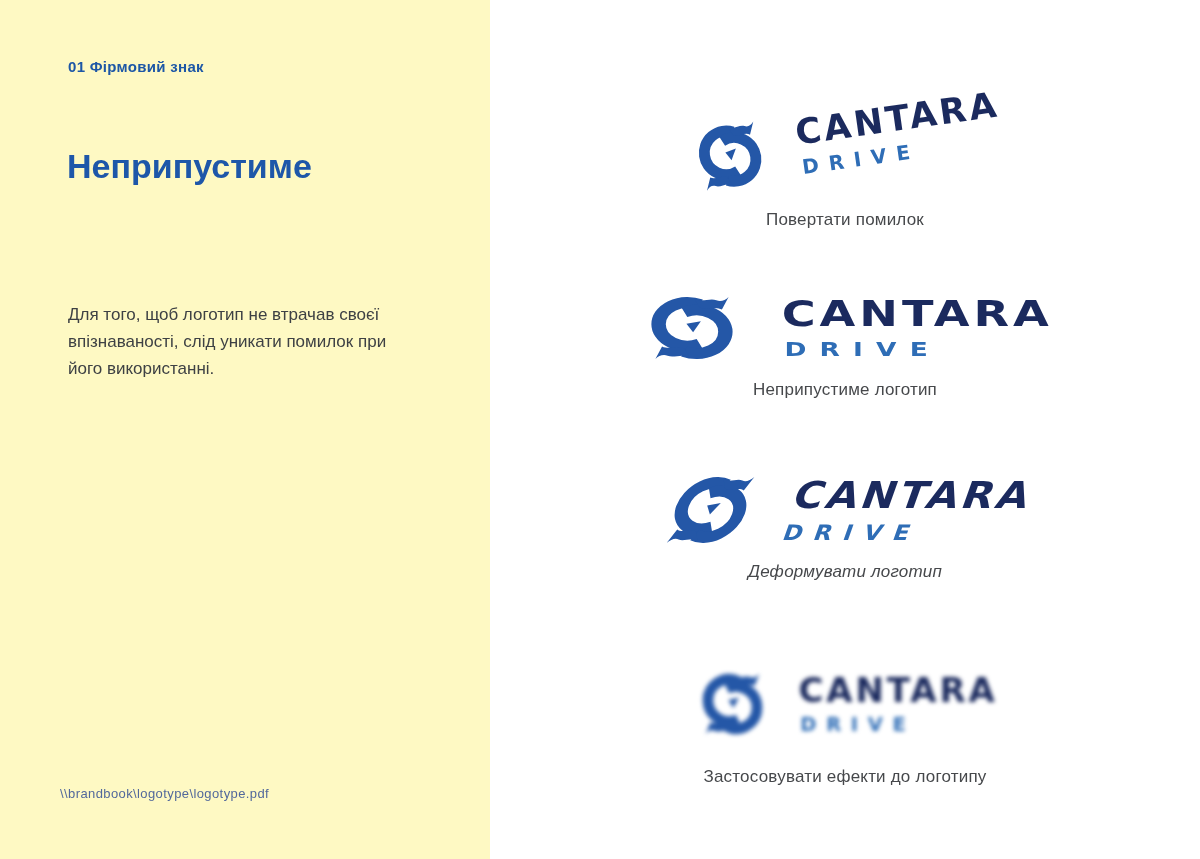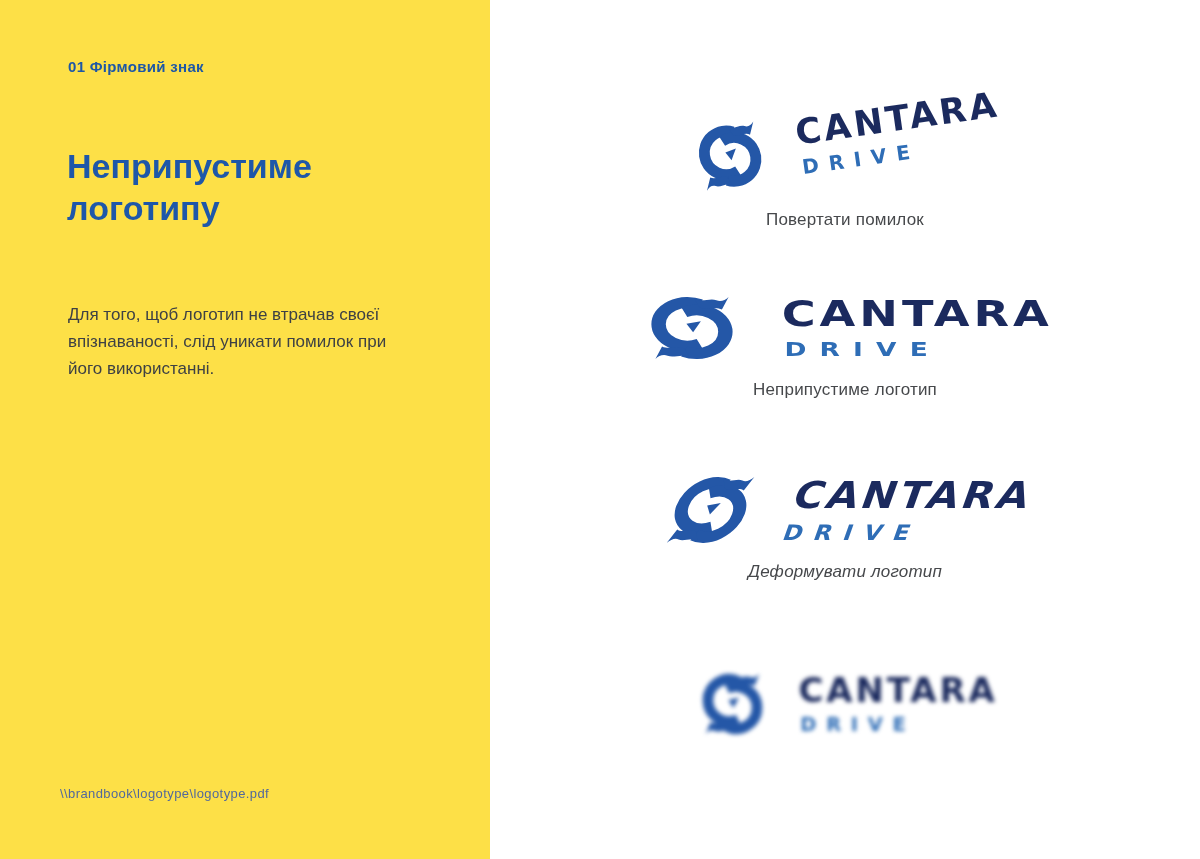--- a/index.html
+++ b/index.html
@@ -8,21 +8,21 @@
     font-family: "Liberation Sans", sans-serif;
     background: #ffffff;
     overflow: hidden;
   }
   .page { position: relative; width: 1200px; height: 859px; }
 
   
   .left-panel {
     position: absolute; left: 0; top: 0;
     width: 490px; height: 859px;
-    background: #fde047;
+    background: #fef9c3;
   }
   .section-label {
     position: absolute; left: 68px; top: 58px;
     font-size: 15px; font-weight: 700;
     color: #1d57a6; letter-spacing: 0.3px;
   }
   .page-title {
     position: absolute; left: 67px; top: 145px;
     font-size: 34px; line-height: 42px; font-weight: 700;
     color: #1e57a9;
@@ -89,21 +89,20 @@
 </style>
 </head>
 <body>
 
 <div class="page">
 
   <div class="left-panel">
     <div class="section-label">01 Фірмовий знак</div>
     <div class="page-title">
       <div>Неприпустиме</div>
-      <div>логотипу</div>
     </div>
     <div class="body-text">Для того, щоб логотип не втрачав своєї впізнаваності, слід уникати помилок при його використанні.</div>
     <div class="footer-path">\\brandbook\logotype\logotype.pdf</div>
   </div>
 
   <div class="right-panel">
 
     <div class="example ex1">
       <div class="logo-box">
         <div class="logo fx-rotate">
@@ -186,16 +185,17 @@
               <path d="M48 85 C 41 80 34 86 28 83 C 24 81 20 83 17 87 L 23 72 C 29 76 36 71 43 74 Z"></path>
               <polygon points="45,45 58,42 51,55"></polygon>
             </g>
           </svg>
           <div class="words">
             <div class="brand-name">CANTARA</div>
             <div class="brand-sub">DRIVE</div>
           </div>
         </div>
       </div>
+      <div class="caption">Застосовувати ефекти до логотипу</div>
     </div>
 
   </div>
 </div>
 
 </body></html>

